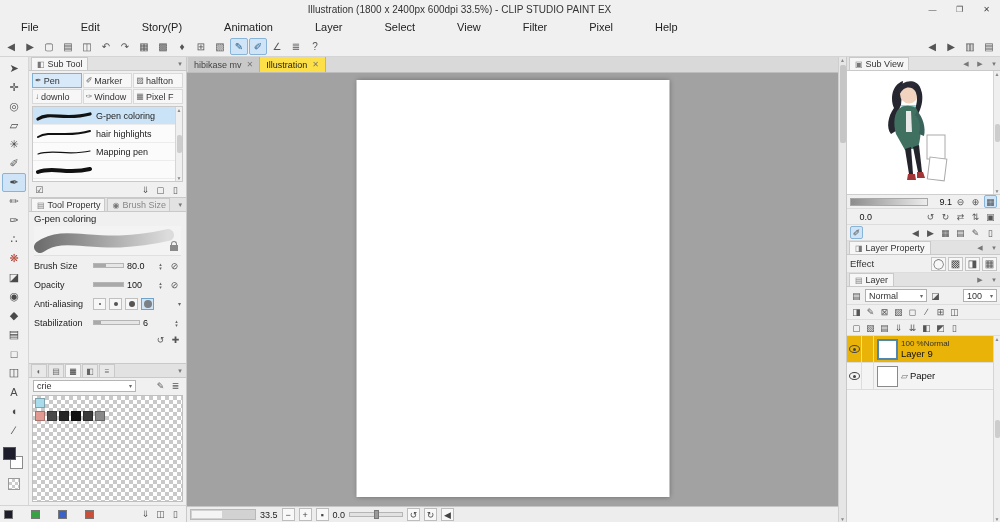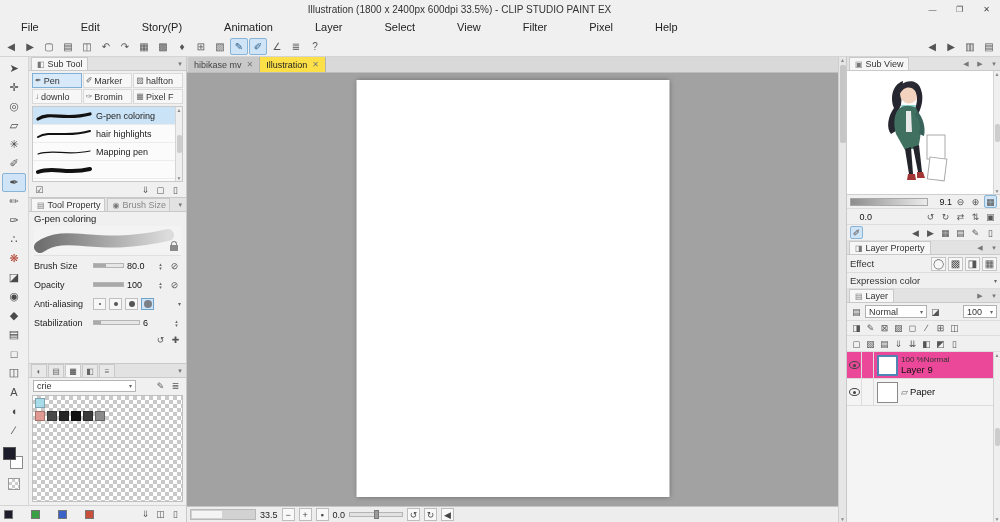--- a/index.html
+++ b/index.html
@@ -126,21 +126,21 @@
   #blend-row{height:18px}
   .combo{height:13px;background:#fff;border:1px solid #b0b0b0;display:flex;align-items:center;font-size:9px;padding:0 3px;gap:2px}
   .combo .cv{flex:1;overflow:hidden;white-space:nowrap}
   .chev{font-size:6px;color:#666}
   #locks-row{height:15px}
   #actions-row{height:16px}
   #layer-list{flex:1;background:#f4f4f4;position:relative;overflow:hidden}
   .layer-item{height:27px;display:flex;align-items:center;border-bottom:1px solid #ddd}
   .layer-item .gut1{width:15px;align-self:stretch;display:flex;align-items:center;justify-content:center;border-right:1px solid #ddd}
   .layer-item .gut2{width:12px;align-self:stretch;border-right:1px solid #ddd}
-  .layer-item.sel{background:#ec4899}
+  .layer-item.sel{background:#eab308}
   .eye{width:11px;height:8px;border:1px solid #444;border-radius:50%;position:relative}
   .eye:after{content:"";position:absolute;left:3px;top:1.5px;width:3px;height:3px;background:#444;border-radius:50%}
   .lthumb{width:21px;height:21px;border:1px solid #8a8a8a;background:#fff;margin:0 3px;flex-shrink:0}
   .layer-item.sel .lthumb{border:2px solid #4f86b4}
   .ltext{display:flex;flex-direction:column;justify-content:center;line-height:10px}
   .ltext .info{font-size:8px;color:#333}
   .ltext .lname{font-size:9.5px;color:#111}
   .paper-icn{font-size:9px;color:#666;margin-right:2px}
 </style>
 </head>
@@ -251,21 +251,21 @@
           <span class="st-btn">
               <span class="st-icn">▨</span>
               <span>halfton</span>
             </span>
           <span class="st-btn">
               <span class="st-icn">↓</span>
               <span>downlo</span>
             </span>
           <span class="st-btn">
               <span class="st-icn">✑</span>
-              <span>Bromin</span>
+              <span>Window</span>
             </span>
           <span class="st-btn">
               <span class="st-icn">▦</span>
               <span>Pixel F</span>
             </span>
         </div>
         <div id="brush-list">
           <div class="brush-row sel">
             <svg class="stroke" width="56" height="12" viewBox="0 0 56 12">
                 <path d="M2 9 C14 1 28 11 54 4" stroke="#111" fill="none" stroke-width="3.2" stroke-linecap="round"></path>
@@ -570,25 +570,20 @@
       <span>Effect</span>
       <span class="spring"></span>
       <span style="display:flex;gap:2px">
           <span class="bicn">◯</span>
           <span class="bicn">▩</span>
           <span class="bicn">◨</span>
           <span class="bicn">▦</span>
         </span>
     </div>
 
-    <div class="rrow" id="expr-row">
-      <span>Expression color</span>
-      <span class="spring"></span>
-      <span class="chev">▾</span>
-    </div>
 
     <div class="panel-tabs">
       <span class="ptab">
         <span class="pticon">▤</span>
         <span>Layer</span>
       </span>
       <span class="ptabs-spring"></span>
       <span class="pt-chev">▶</span>
       <span class="pt-chev">▾</span>
     </div>

